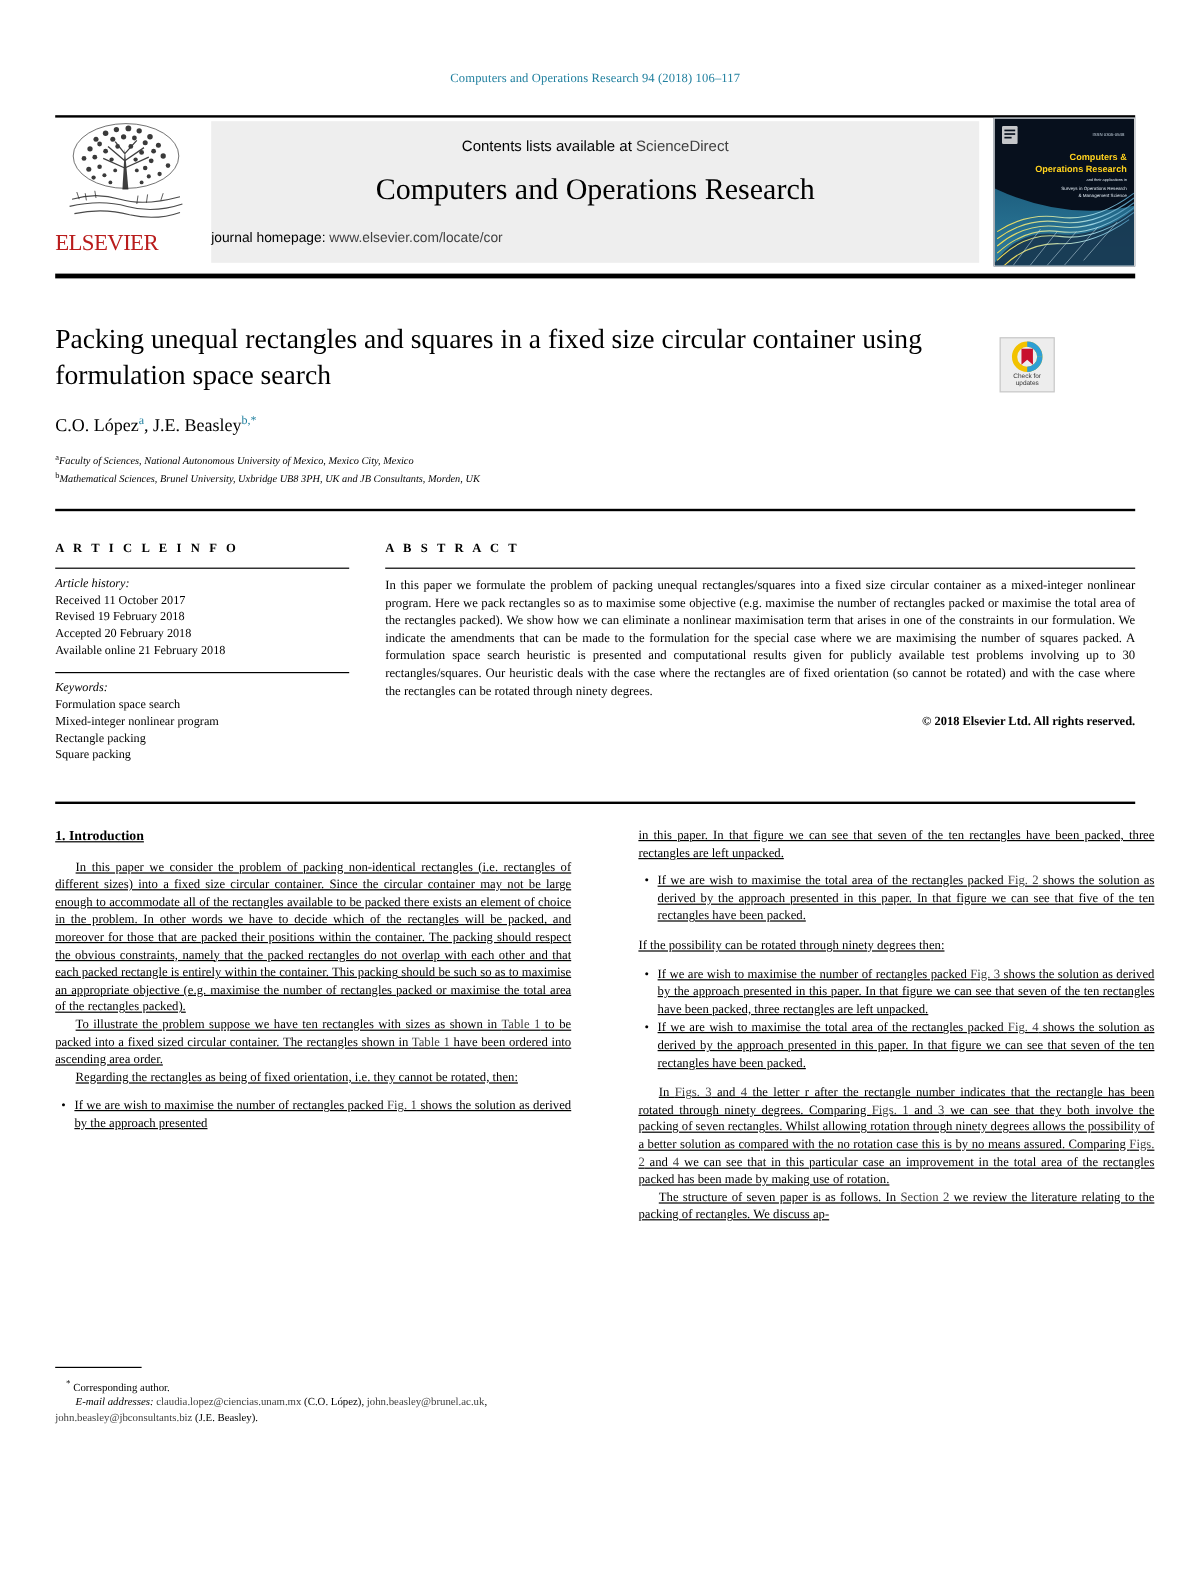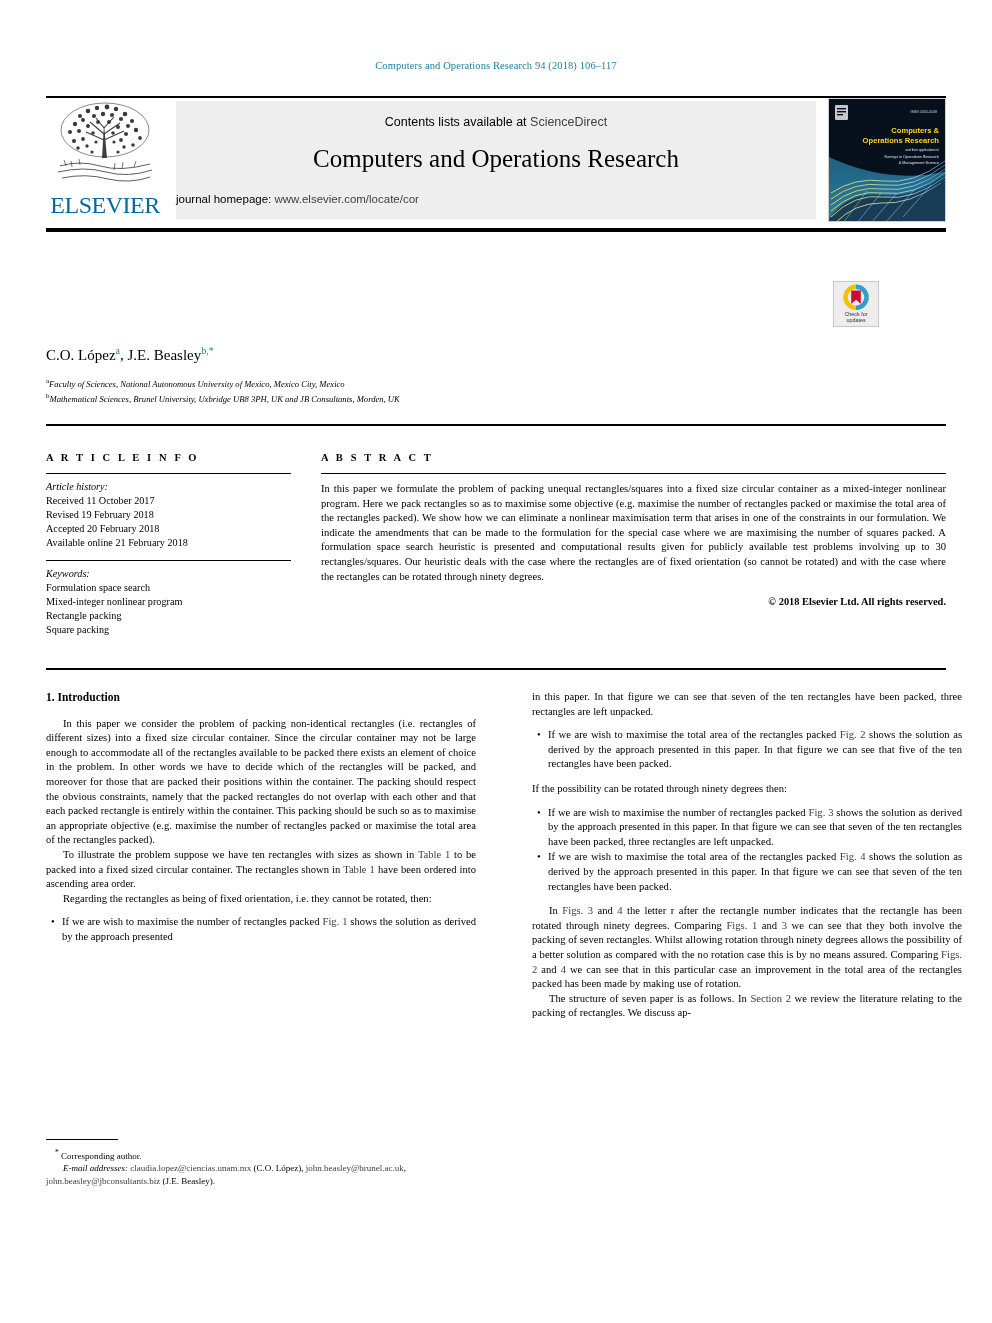--- a/index.html
+++ b/index.html
@@ -56,25 +56,25 @@
   }
   .elsevier-tree {
     position: absolute;
     left: 4px; top: 0px;
     width: 110px; height: 92px;
   }
   .elsevier-word {
     position: absolute;
     left: 0; top: 92px;
     width: 118px;
-    text-align: center;
+    text-align: left;
     font-family: "Liberation Serif", serif;
-    font-size: 24px;
+    font-size: 19px;
     letter-spacing: -0.5px;
-    color: #0369a1;
+    color: #b91c1c;
     font-weight: normal;
   }
   .mast-center {
     position: absolute;
     left: 130px; top: 3px;
     width: 640px; height: 118px;
     background: #eeeeee;
   }
   .mast-contents {
     position: absolute;
@@ -216,20 +216,21 @@
   }
 
   
   .col {
     position: absolute;
     top: 690px;
     width: 430px;
     font-size: 10.6px;
     line-height: 14.6px;
     text-align: justify;
+    text-decoration: underline;
   }
   .col-left { left: 46px; }
   .col-right { left: 532px; }
 
   .h2 {
     font-size: 11.5px;
     font-weight: bold;
     margin: 0 0 12px 0;
   }
   .para { margin: 0; text-indent: 17px; }
@@ -394,20 +395,21 @@
         <text x="110" y="44" font-family="Liberation Sans, sans-serif" font-size="7.6" font-weight="bold" fill="#ffd21e" text-anchor="end">Operations Research</text>
         <text x="110" y="52" font-family="Liberation Sans, sans-serif" font-size="3.2" fill="#dfe8f0" text-anchor="end">and their applications in</text>
         <text x="110" y="59" font-family="Liberation Sans, sans-serif" font-size="3.8" fill="#dfe8f0" text-anchor="end">Surveys in Operations Research</text>
         <text x="110" y="65" font-family="Liberation Sans, sans-serif" font-size="3.8" fill="#dfe8f0" text-anchor="end">&amp; Management Science</text>
       </svg>
     </div>
   </div>
 
   <div class="rule-thick"></div>
 
+  <div class="title">Packing unequal rectangles and squares in a fixed size circular container using formulation space search</div>
 
   <div class="authors">
     <span>C.O. López</span><sup class="blue">a</sup>, <span>J.E. Beasley</span><sup class="blue">b,*</sup>
   </div>
 
   <div class="affils">
     <div><sup>a</sup><span>Faculty of Sciences, National Autonomous University of Mexico, Mexico City, Mexico</span></div>
     <div><sup>b</sup><span>Mathematical Sciences, Brunel University, Uxbridge UB8 3PH, UK and JB Consultants, Morden, UK</span></div>
   </div>
 

